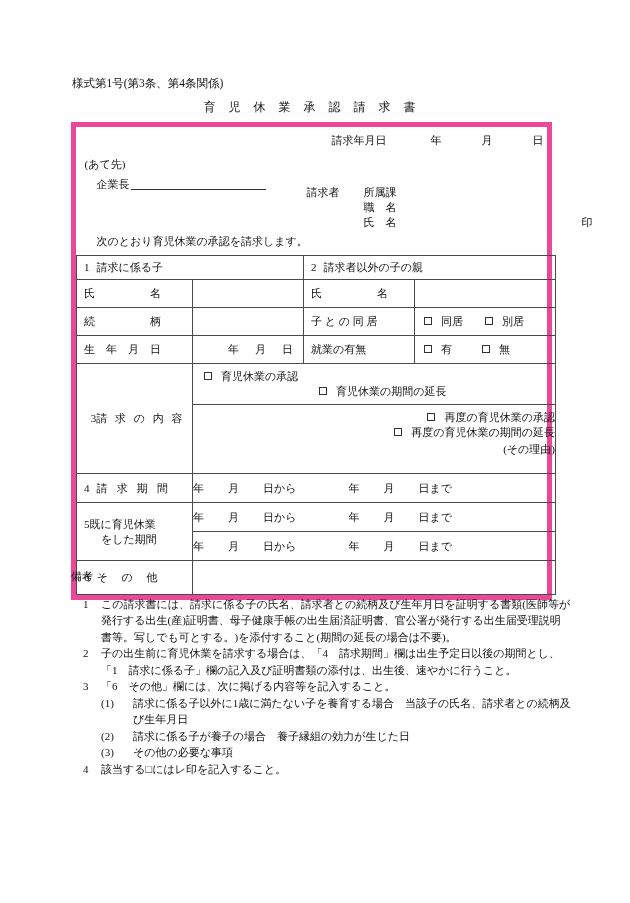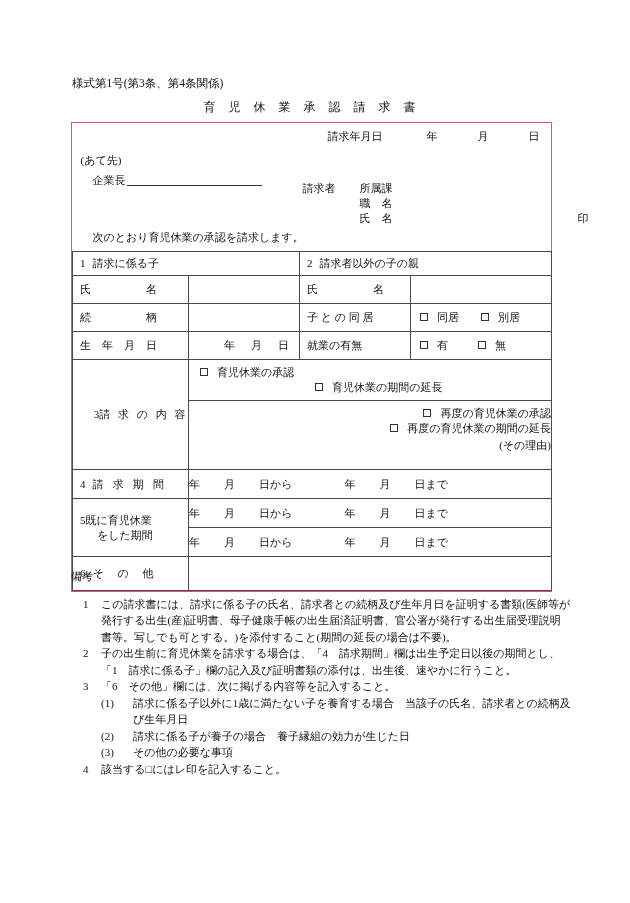--- a/index.html
+++ b/index.html
@@ -39,21 +39,21 @@
     letter-spacing: 5px;
     white-space: nowrap;
   }
 
   
   .form-frame {
     position: absolute;
     left: 71px;
     top: 122px;
     width: 481px;
-    border: 1px solid #ec4899;
+    border: 5px solid #ec4899;
     box-sizing: border-box;
   }
   .ftable {
     width: 100%;
     border-collapse: collapse;
     table-layout: fixed;
   }
   .ftable td {
     border: 1px solid #4a4a4a;
     padding: 0;
@@ -170,21 +170,21 @@
     display: block;
     text-align: right;
     padding-right: 10px;
   }
   .ymd-inline .y { margin-right: 16px; }
   .ymd-inline .m { margin-right: 16px; }
 
   
   .s3-label {
     width: 116px;
-    text-align: right;
+    text-align: center;
     padding-left: 7px !important;
   }
   .s3-top {
     padding: 5px 0 5px 11px !important;
     height: 18px;
   }
   .s3-top .right-item {
     display: inline-block;
     margin-left: 115px;
   }

